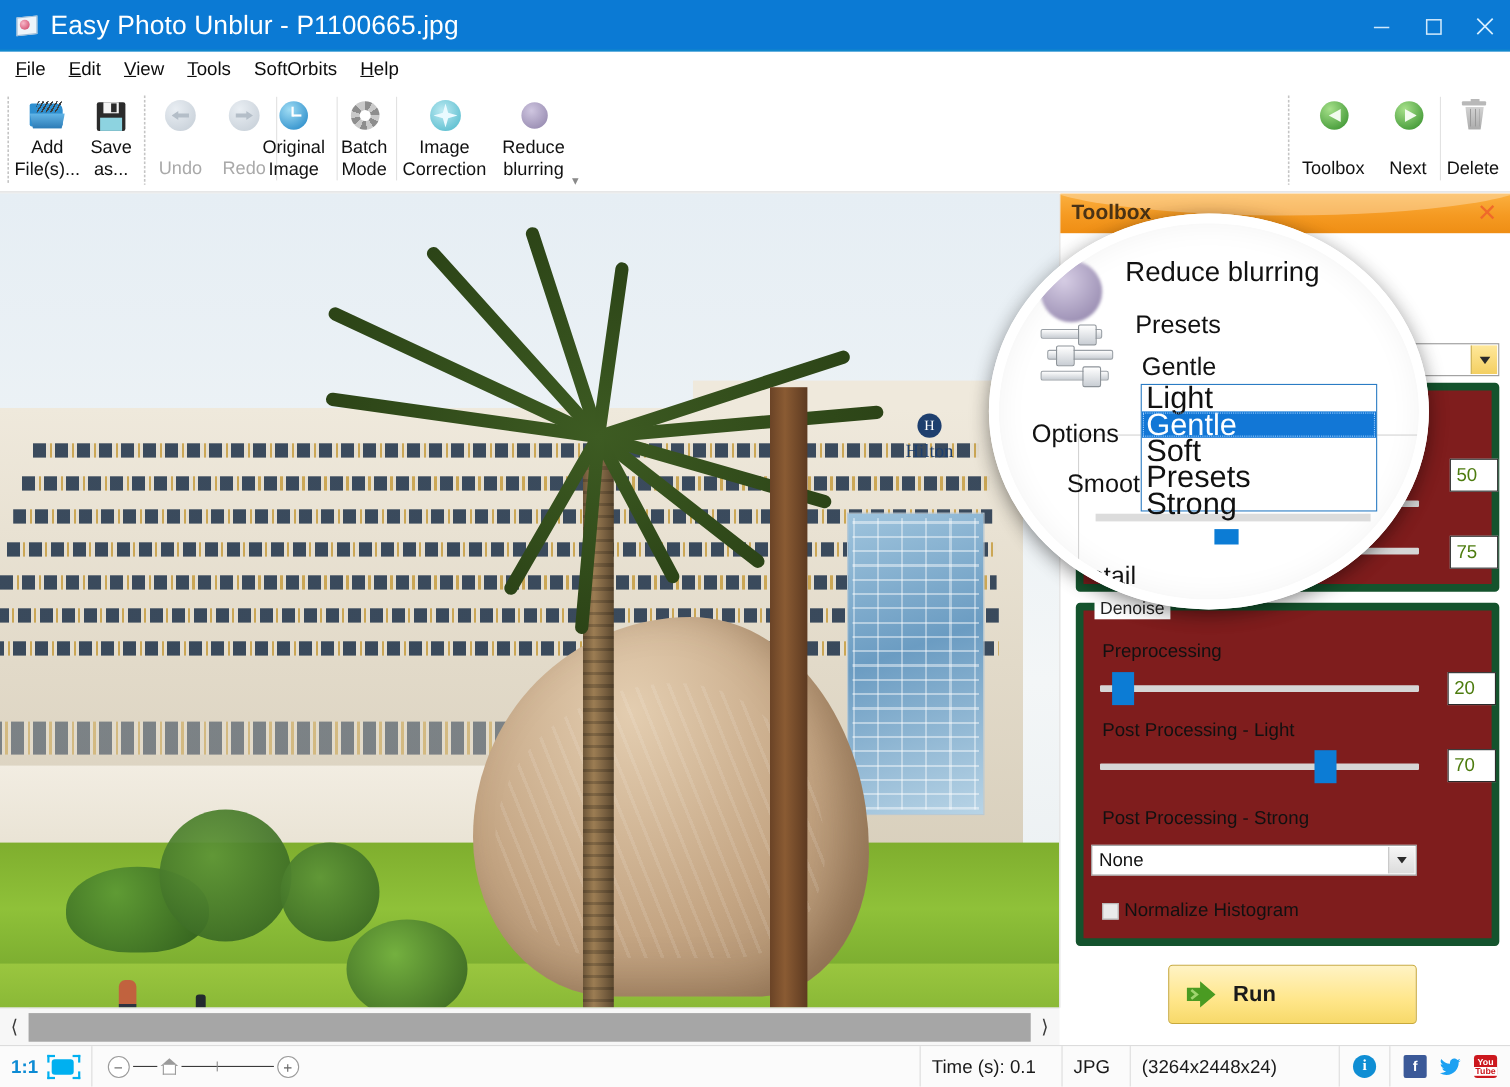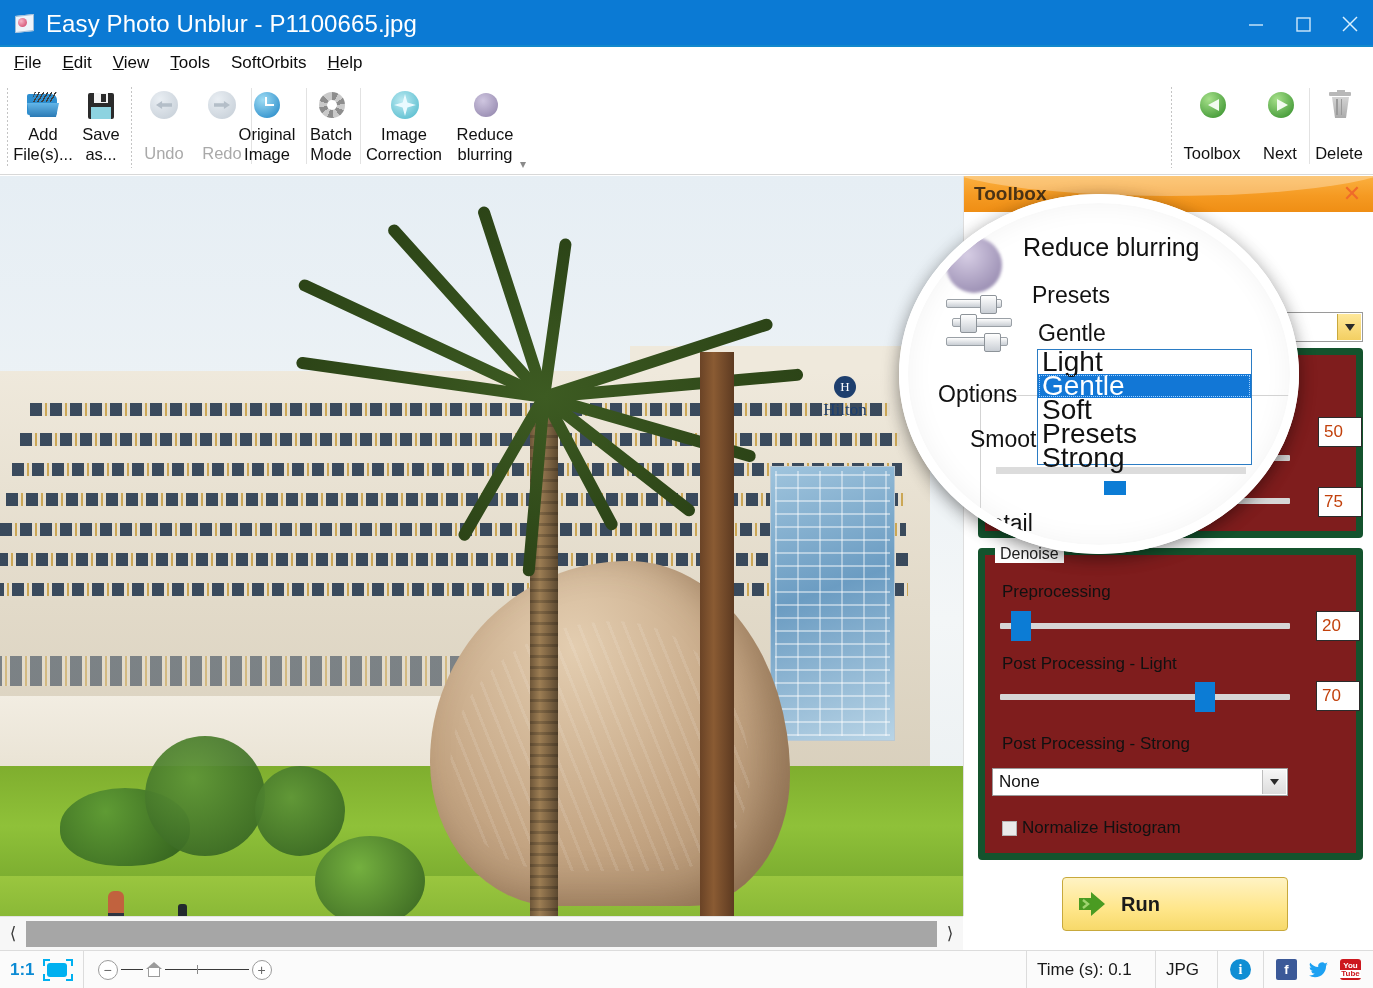--- a/index.html
+++ b/index.html
@@ -196,21 +196,21 @@
 
   .presets-lbl{ position:absolute;left:62px;top:104px;font-size:19px;color:#111;}
 
   
   .group{ position:absolute;border:7px solid #14532d;border-radius:4px;background:#7f1d1d;padding-left:20px;}
   .group-lbl{ position:absolute;top:-10px;left:10px;background:#fff;padding:0 5px;font-size:16px;color:#222;}
   .field-lbl{ position:absolute;font-size:17px;color:#111;}
   .slider{ position:absolute;height:6px;background:#d6d6d6;border-radius:1px;}
   .thumb{ position:absolute;width:20px;height:30px;background:#0c7cd5;}
   .numbox{ position:absolute;width:44px;height:30px;border:1px solid #2b2b2b;background:#fff;
-    font-size:17px;color:#c2410c;display:flex;align-items:center;padding-left:5px;}
+    font-size:17px;color:#4d7c0f;display:flex;align-items:center;padding-left:5px;}
   .combo{ position:absolute;border:1px solid #9a9a9a;background:#fff;display:flex;align-items:center;
     font-size:17px;color:#111;}
   .combo .txt{padding-left:6px;}
   .combo .arrowbtn{position:absolute;right:1px;top:1px;bottom:1px;width:24px;
     background:linear-gradient(#f6f6f6,#dcdcdc);border-left:1px solid #bdbdbd;
     display:flex;align-items:center;justify-content:center;}
   .chk{ position:absolute;width:15px;height:15px;border:1px solid #b5b5b5;background:#eaeaea;}
 
   
   .runbtn{ position:absolute;left:1062px;top:877px;width:226px;height:54px;
@@ -632,20 +632,21 @@
           <span class="body"></span>
         </span>
       <span class="ztrack">
           <span class="tick"></span>
         </span>
       <span class="zbtn">+</span>
     </div>
     <div class="sb-spacer"></div>
     <div class="sb-cell" style="border-left:1px solid #dcdcdc;min-width:130px;">Time (s): 0.1</div>
     <div class="sb-cell" style="min-width:62px;">JPG</div>
+    <div class="sb-cell" style="min-width:190px;">(3264x2448x24)</div>
     <div class="sb-cell" style="padding:0 12px;">
       <span class="soc info">i</span>
     </div>
     <div class="sb-social">
       <span class="soc fb">f</span>
       <span class="soc tw">
         <svg width="19" height="16" viewBox="0 0 19 16">
             <path d="M19 2.1a7.3 7.3 0 0 1-2.2.6A3.9 3.9 0 0 0 18.4.6a7.7 7.7 0 0 1-2.5.95A3.85 3.85 0 0 0 9.3 5.1 10.9 10.9 0 0 1 1.3.7a3.9 3.9 0 0 0 1.2 5.1A3.8 3.8 0 0 1 .75 5.3v.05a3.85 3.85 0 0 0 3.1 3.77 3.9 3.9 0 0 1-1.74.07 3.86 3.86 0 0 0 3.6 2.67A7.74 7.74 0 0 1 0 13.45 10.9 10.9 0 0 0 5.97 15.2c7.16 0 11.08-5.93 11.08-11.07v-.5A7.9 7.9 0 0 0 19 2.1z" fill="#1da1f2"></path>
           </svg>
       </span>

